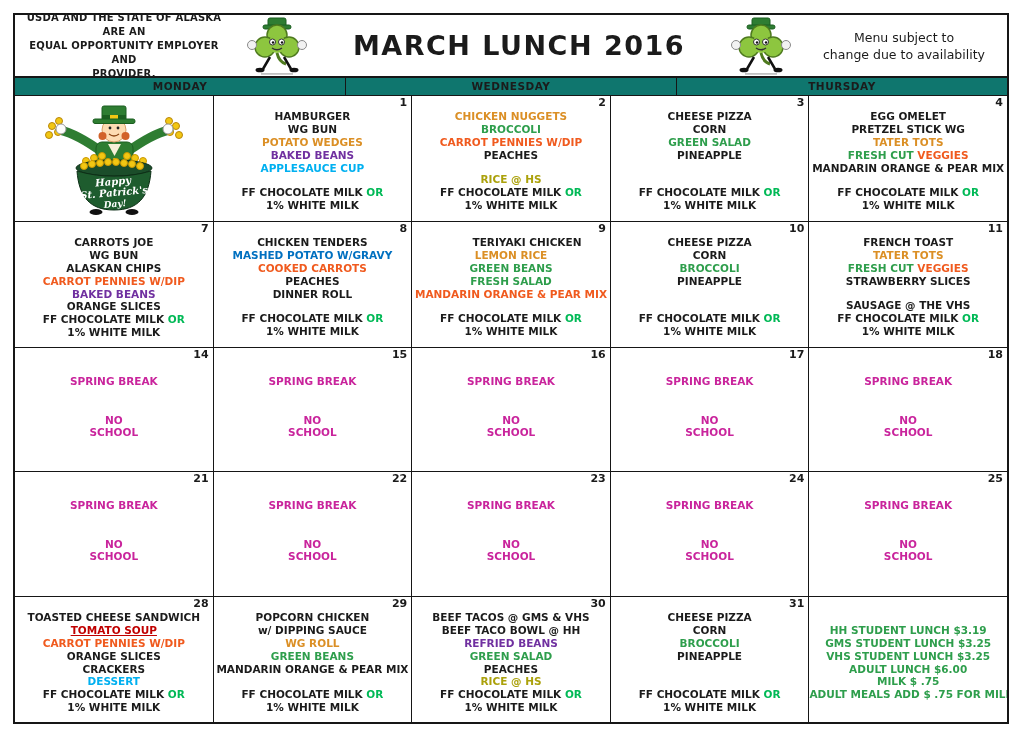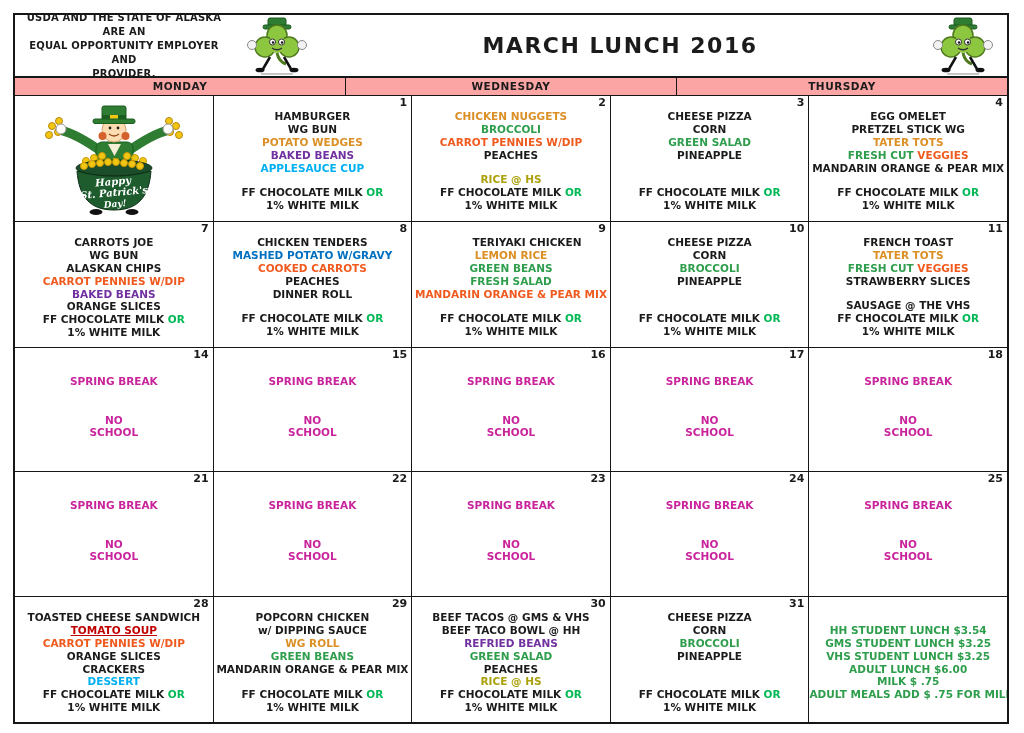--- a/index.html
+++ b/index.html
@@ -4,25 +4,25 @@
 <style>
   html,body{margin:0;padding:0;background:#ffffff;}
   body{width:1024px;height:733px;position:relative;font-family:"DejaVu Sans",sans-serif;color:#1b1b1b;}
   #doc{position:absolute;left:13px;top:13px;width:996px;height:711px;border:2.5px solid #161616;
        display:flex;flex-direction:column;background:#fff;box-sizing:border-box;}
   
   .header-band{height:61px;min-height:61px;display:flex;align-items:center;border-bottom:2px solid #161616;}
   .disclaimer{width:210px;font-size:10px;font-weight:bold;text-align:center;white-space:pre-line;
               line-height:14px;padding:0 4px;letter-spacing:0.2px;}
   .sham{width:88px;display:flex;justify-content:center;align-items:center;}
-  .title{flex:1;text-align:center;font-size:22px;font-weight:800;letter-spacing:1.5px;white-space:nowrap;}
+  .title{flex:1;text-align:center;font-size:27px;font-weight:800;letter-spacing:1.5px;white-space:nowrap;}
   .note{width:198px;font-size:12.5px;font-weight:500;text-align:center;white-space:pre-line;
         line-height:17px;padding-right:4px;}
   
-  .day-row{height:17px;min-height:17px;display:flex;background:#fca5a5;border-bottom:1.5px solid #161616;justify-content:flex-end;}
+  .day-row{height:17px;min-height:17px;display:flex;background:#0f766e;border-bottom:1.5px solid #161616;justify-content:flex-end;}
   .day-cell{flex:1;text-align:center;font-weight:bold;font-size:10.5px;line-height:17px;
             border-right:1.5px solid #161616;letter-spacing:0.5px;}
   .day-cell:last-child{border-right:none;}
   
   #calendar-grid{flex:1;display:flex;flex-direction:column;}
   .week-row{display:flex;border-bottom:1.5px solid #161616;height:125px;}
   .week-row:nth-child(3){height:123px;}
   .week-row:nth-child(4){height:124px;}
   .week-row:nth-child(5){flex:1;border-bottom:none;}
   .cell{flex:1;border-right:1.5px solid #161616;position:relative;display:flex;flex-direction:column;
@@ -79,20 +79,22 @@
     <circle cx="45" cy="25.5" r="1.2" fill="#111"></circle>
     <path d="M35 31 Q40 34.5 45 31" stroke="#333" stroke-width="1.4" fill="none"></path>
     <circle cx="15" cy="28" r="4.5" fill="#f2f2f2" stroke="#8a8a8a"></circle>
     <circle cx="65" cy="28" r="4.5" fill="#f2f2f2" stroke="#8a8a8a"></circle>
     <path d="M33 40 L26 52 M47 40 L54 52" stroke="#111" stroke-width="2.5"></path>
     <ellipse cx="23" cy="53" rx="4.5" ry="2.3" fill="#111"></ellipse>
     <ellipse cx="57" cy="53" rx="4.5" ry="2.3" fill="#111"></ellipse>
     <rect x="24" y="56" width="32" height="1.8" fill="#c2c2c2"></rect>
   </svg>
 </div>
+    <div class="note">Menu subject to
+change due to availability</div>
   </div>
   <div class="day-row">
     <div class="day-cell">MONDAY</div>
     <div class="day-cell">WEDNESDAY</div>
     <div class="day-cell">THURSDAY</div>
   </div>
   <div id="calendar-grid">
       <div class="week-row">
         <div class="cell img-cell">
   <svg width="164" height="112" viewBox="0 0 164 112">
@@ -398,21 +400,21 @@
           <div class="line"><span style="color: rgb(27, 27, 27);">CORN</span></div>
           <div class="line"><span style="color: rgb(46, 158, 76);">BROCCOLI</span></div>
           <div class="line"><span style="color: rgb(27, 27, 27);">PINEAPPLE</span></div>
           <div class="milk">
             <div class="line"><span style="color: rgb(27, 27, 27);">FF CHOCOLATE MILK </span><span style="color: rgb(0, 185, 86);">OR</span></div>
             <div class="line"><span style="color: rgb(27, 27, 27);">1% WHITE MILK</span></div>
           </div>
         </div>
         <div class="cell">
           <div class="line sp"></div>
-          <div class="line"><span style="color: rgb(46, 158, 76);">HH STUDENT LUNCH $3.54</span></div>
+          <div class="line"><span style="color: rgb(46, 158, 76);">HH STUDENT LUNCH $3.19</span></div>
           <div class="line"><span style="color: rgb(46, 158, 76);">GMS STUDENT LUNCH $3.25</span></div>
           <div class="line"><span style="color: rgb(46, 158, 76);">VHS STUDENT LUNCH $3.25</span></div>
           <div class="line"><span style="color: rgb(46, 158, 76);">ADULT LUNCH $6.00</span></div>
           <div class="line"><span style="color: rgb(46, 158, 76);">MILK $ .75</span></div>
           <div class="line"><span style="color: rgb(46, 158, 76);">ADULT MEALS ADD $ .75 FOR MILK</span></div>
         </div>
       </div>
     </div>
 </div>
 

